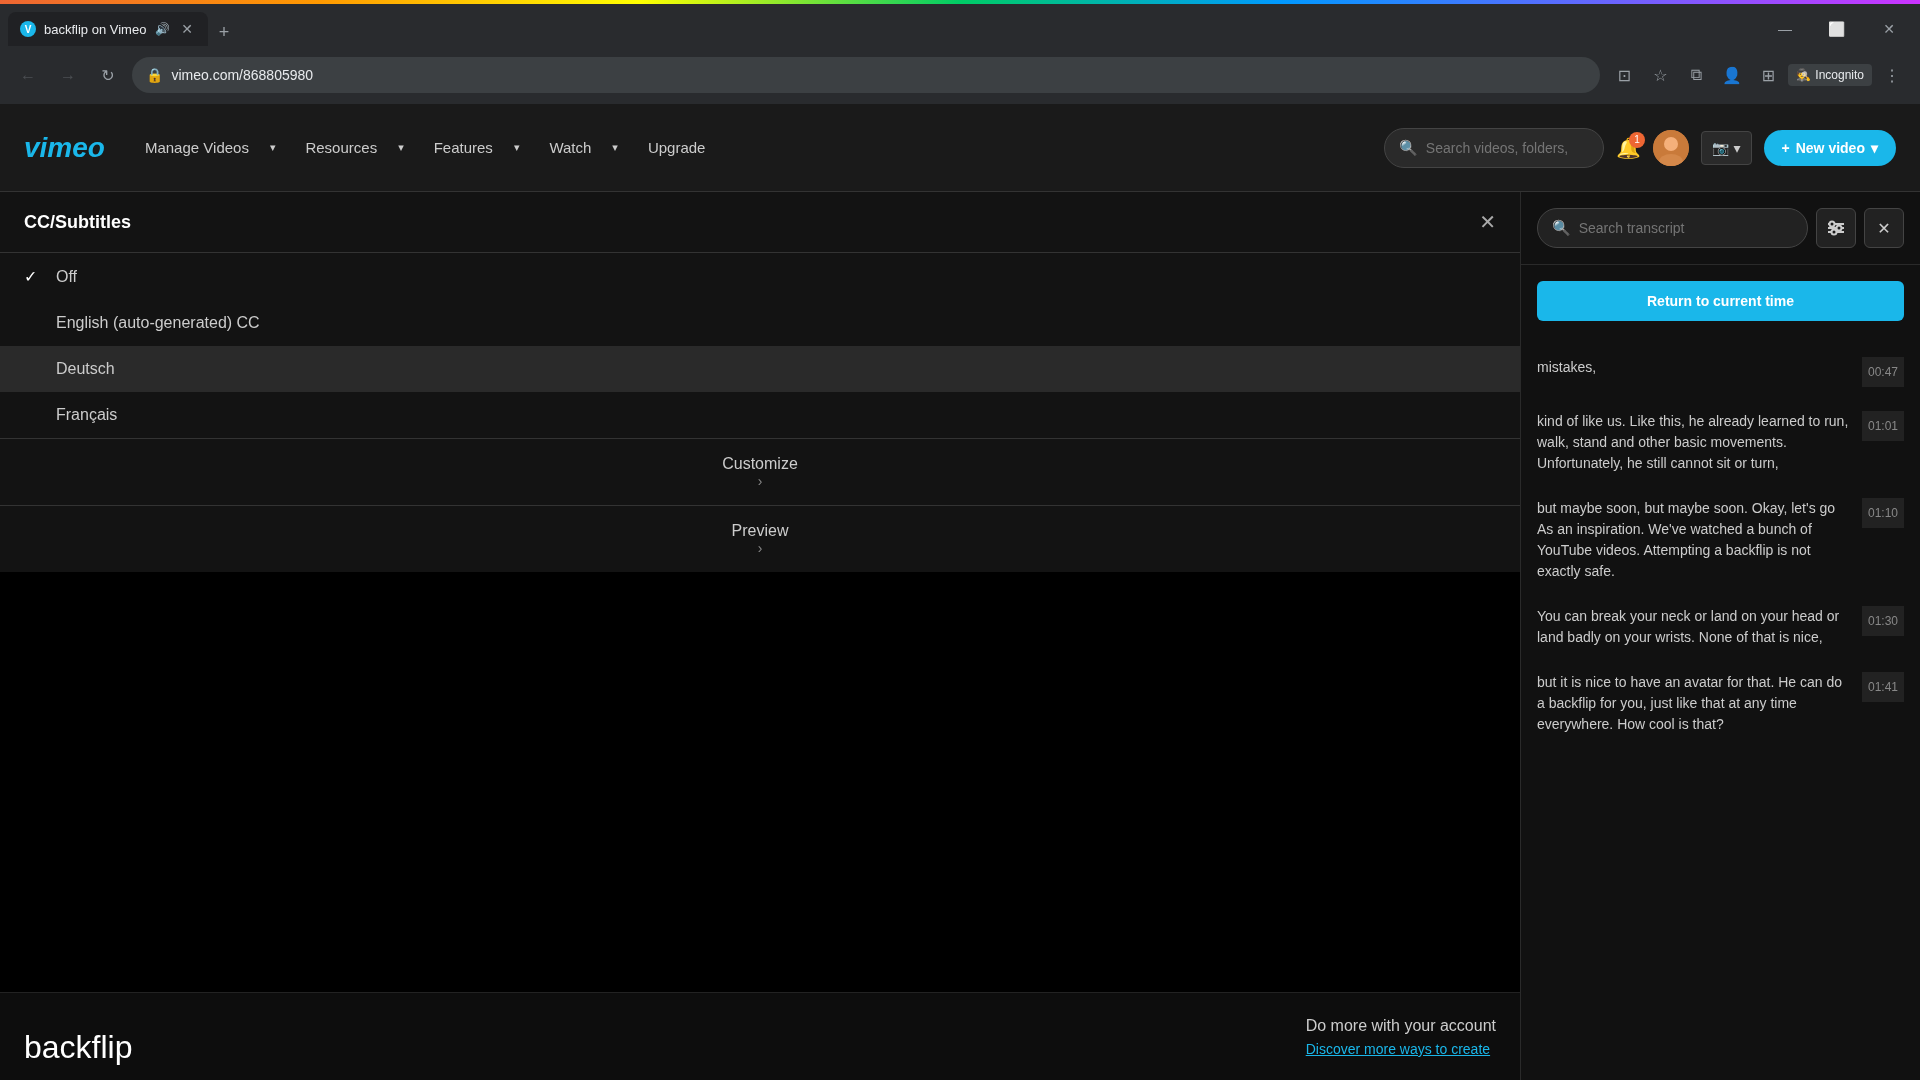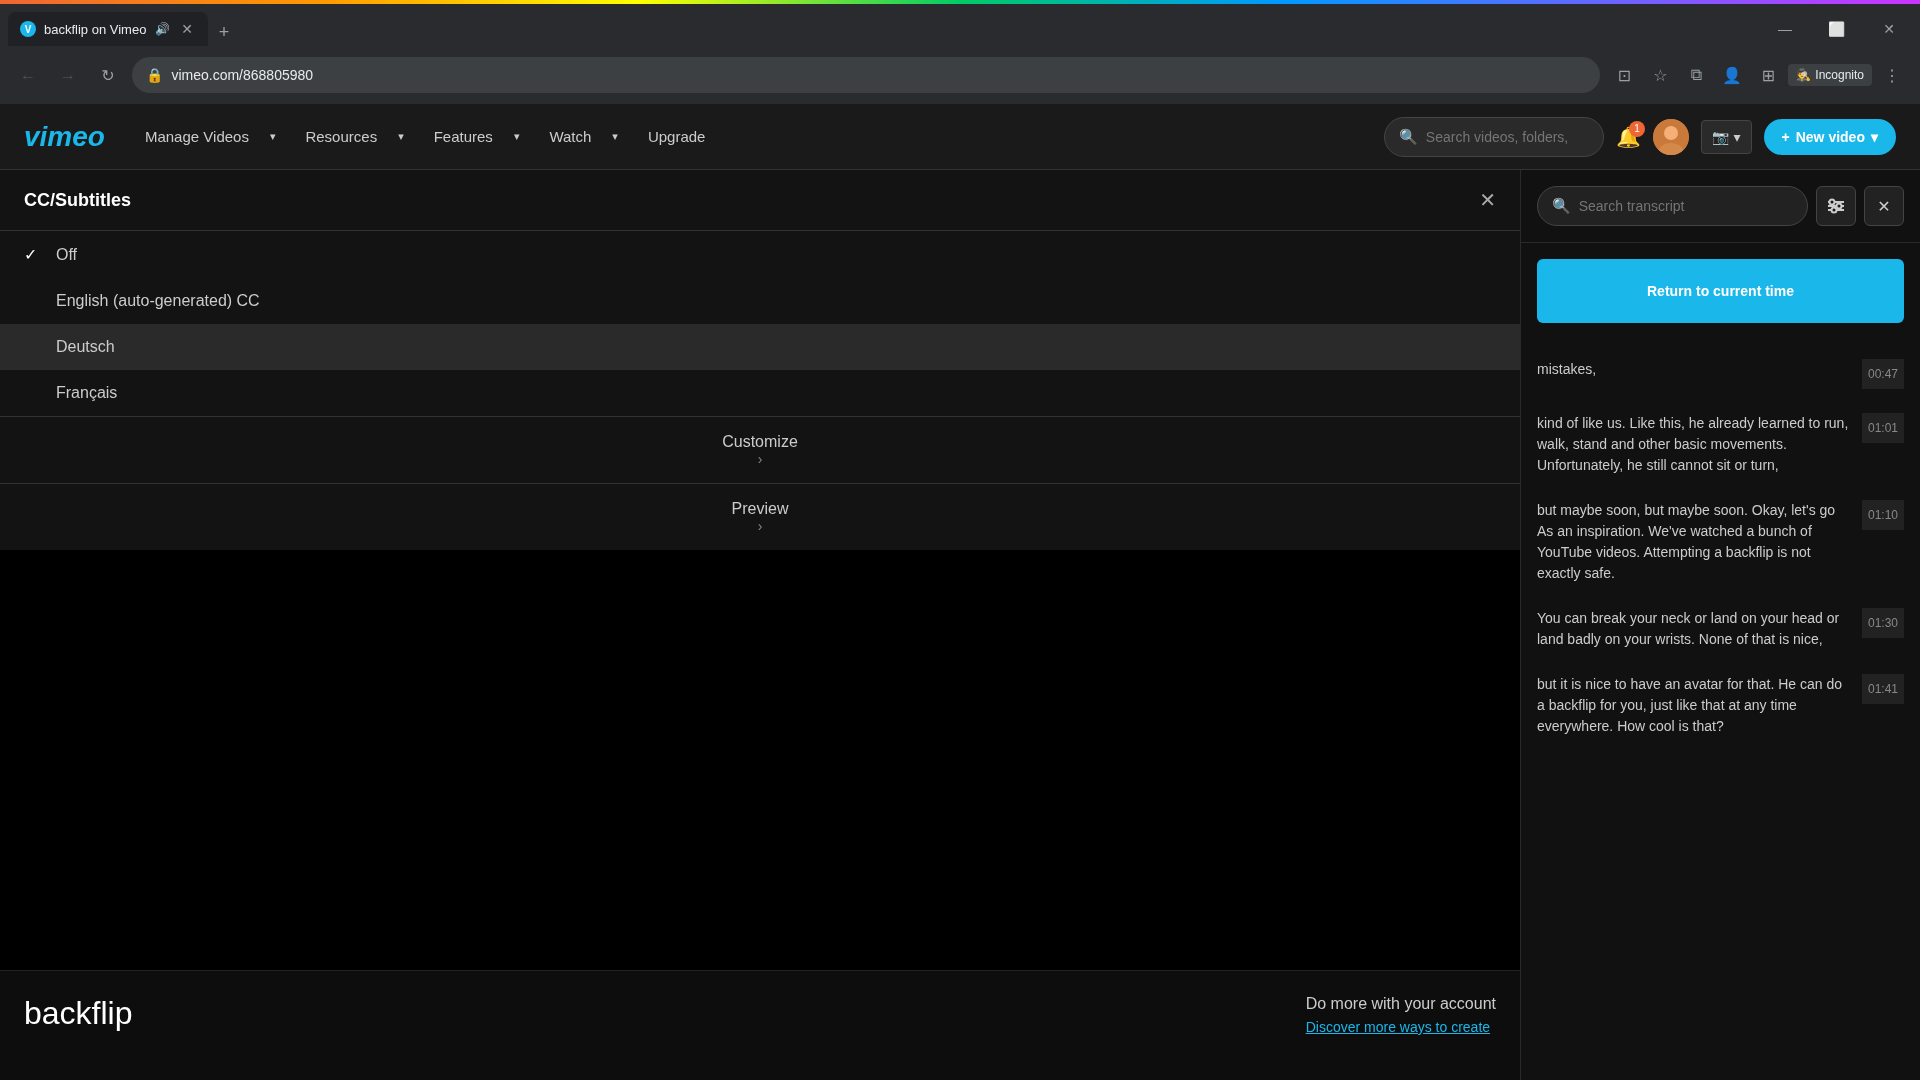--- a/index.html
+++ b/index.html
@@ -22,21 +22,21 @@
     .nav-btn { color: #9aa0a6; width: 32px; height: 32px; border-radius: 50%; display: flex; align-items: center; justify-content: center; font-size: 16px; cursor: pointer; }
     .nav-btn.disabled { opacity: 0.3; cursor: default; }
     .address-bar { flex: 1; background: #3c4043; border-radius: 22px; height: 36px; display: flex; align-items: center; padding: 0 14px; gap: 8px; }
     .lock-icon { color: #9aa0a6; font-size: 14px; }
     .url-text { color: #e8eaed; font-size: 14px; flex: 1; }
     .nav-actions { display: flex; align-items: center; gap: 4px; }
     .nav-action { color: #9aa0a6; width: 32px; height: 32px; border-radius: 50%; display: flex; align-items: center; justify-content: center; font-size: 16px; cursor: pointer; }
     .incognito-badge { background: #3c4043; border-radius: 4px; color: #e8eaed; font-size: 12px; padding: 4px 8px; display: flex; align-items: center; gap: 4px; }
 
     
-    .vimeo-header { background: #1a1a1a; height: 66px; display: flex; align-items: center; padding: 0 24px; border-bottom: 1px solid #333; }
+    .vimeo-header { background: #1a1a1a; height: 88px; display: flex; align-items: center; padding: 0 24px; border-bottom: 1px solid #333; }
     .vimeo-logo { color: #1ab7ea; font-size: 28px; font-weight: bold; font-style: italic; margin-right: 28px; }
     .nav-links { display: flex; align-items: center; gap: 6px; flex: 1; }
     .nav-link { color: #ccc; font-size: 15px; padding: 8px 12px; border-radius: 4px; cursor: pointer; display: flex; align-items: center; gap: 21px; white-space: nowrap; }
     .nav-link .chevron { font-size: 11px; }
     .header-right { display: flex; align-items: center; gap: 12px; }
     .search-bar { background: #2a2a2a; border: 1px solid #444; border-radius: 22px; height: 40px; display: flex; align-items: center; padding: 0 14px; gap: 8px; width: 220px; }
     .search-bar input { background: transparent; border: none; outline: none; color: #fef9c3; font-size: 14px; width: 150px; }
     .search-icon { color: #888; font-size: 15px; }
     .notification-btn { position: relative; color: #ccc; font-size: 20px; cursor: pointer; }
     .notification-badge { position: absolute; top: -4px; right: -4px; background: #e63; border-radius: 50%; width: 16px; height: 16px; font-size: 10px; color: white; display: flex; align-items: center; justify-content: center; }
@@ -61,29 +61,29 @@
     .cc-row-action { display: flex; align-items: center; justify-content: space-between; padding: 16px 24px; cursor: pointer; color: #ccc; font-size: 16px; border-top: 1px solid #333; flex-direction: column; }
     .cc-chevron { color: #888; font-size: 14px; }
 
     
     .transcript-panel { width: 400px; background: #111; display: flex; flex-direction: column; border-left: 1px solid #2a2a2a; }
     .transcript-header { padding: 16px; display: flex; align-items: center; gap: 8px; border-bottom: 1px solid #2a2a2a; }
     .transcript-search { flex: 1; background: #222; border: 1px solid #444; border-radius: 22px; height: 40px; display: flex; align-items: center; padding: 0 14px; gap: 8px; }
     .transcript-search input { background: transparent; border: none; outline: none; color: #ffffff; font-size: 14px; flex: 1; }
     .transcript-filter-btn { background: #222; border: 1px solid #444; border-radius: 6px; color: #ccc; width: 40px; height: 40px; display: flex; align-items: center; justify-content: center; cursor: pointer; font-size: 16px; }
     .transcript-close-btn { background: #222; border: 1px solid #444; border-radius: 6px; color: #ccc; width: 40px; height: 40px; display: flex; align-items: center; justify-content: center; cursor: pointer; font-size: 16px; }
-    .return-btn { background: #1ab7ea; color: white; border: none; border-radius: 6px; padding: 24px 20px; font-size: 14px; font-weight: 600; cursor: pointer; width: calc(100% - 32px); margin: 16px; display: block; }
+    .return-btn { background: #1ab7ea; color: white; border: none; border-radius: 6px; padding: 12px 20px; font-size: 14px; font-weight: 600; cursor: pointer; width: calc(100% - 32px); margin: 16px; display: block; }
     .transcript-content { flex: 1; overflow-y: auto; padding: 8px 0; }
     .transcript-entry { display: flex; align-items: flex-start; padding: 12px 16px; gap: 12px; cursor: pointer; }
     .transcript-text { color: #ccc; font-size: 14px; line-height: 1.5; flex: 1; }
     .transcript-time { color: #888; font-size: 12px; background: #222; border-radius: 0; padding: 8px 6px; white-space: nowrap; flex-shrink: 0; }
 
     
     .bottom-bar { position: absolute; bottom: 0; left: 0; right: 0; background: #0d0d0d; height: 110px; display: flex; padding: 24px; gap: 40px; border-top: 1px solid #222; }
-    .video-title { color: white; font-size: 32px; font-weight: 300; }
+    .video-title { color: white; font-size: 32px; font-weight: 300; margin-top: 12px; }
     .do-more { margin-left: auto; }
     .do-more-title { color: #ccc; font-size: 16px; margin-bottom: 6px; }
     .do-more-link { color: #1ab7ea; font-size: 14px; cursor: pointer; text-decoration: underline; }
 
     
     .color-bar { height: 4px; background: linear-gradient(to right, #e63, #f90, #ff0, #0c6, #09f, #66f, #c3f); }
   </style>
 </head>
 <body>
 

